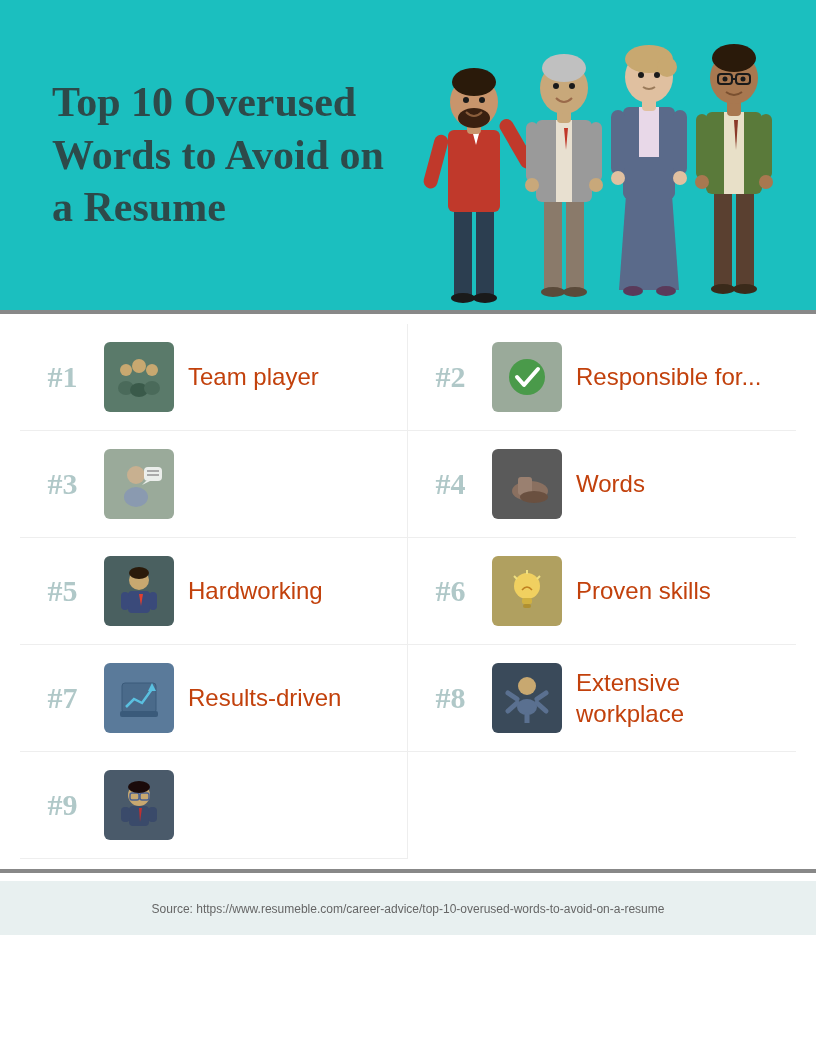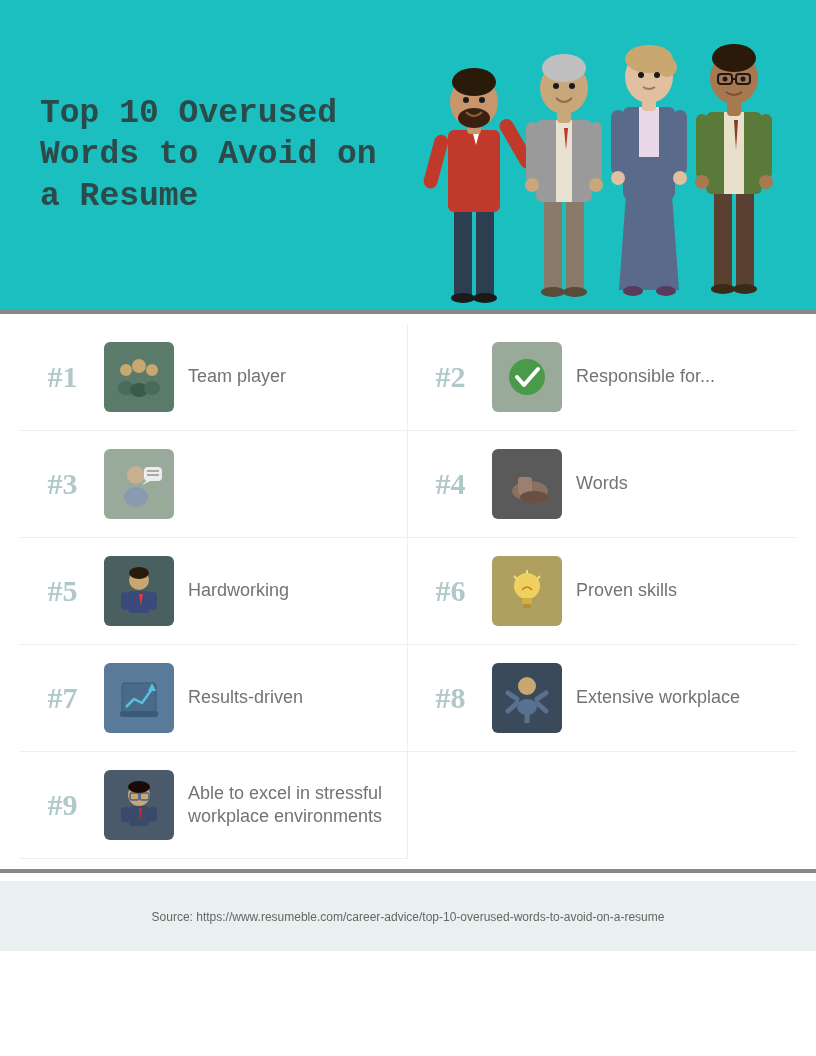--- a/index.html
+++ b/index.html
@@ -15,26 +15,27 @@
       background: #1bbfbf;
       width: 100%;
       height: 310px;
       position: relative;
       display: flex;
       align-items: center;
       padding: 30px 40px;
     }
     .header-title {
       color: #2d4a4a;
-      font-size: 33px;
+      font-size: 42px;
       font-weight: bold;
-      font-family: Liberation Mono, monospace;
+      font-family: Liberation Serif, serif;
       line-height: 1.25;
       max-width: 340px;
       z-index: 2;
+      margin-left: 12px;
     }
 
     
     .people-svg {
       position: absolute;
       right: 20px;
       bottom: 0;
       width: 380px;
       height: 290px;
     }
@@ -80,41 +81,41 @@
       border-radius: 6px;
       display: flex;
       align-items: center;
       justify-content: center;
       flex-shrink: 0;
       font-size: 32px;
       overflow: hidden;
     }
 
     .item-text {
-      font-size: 18px;
-      color: #737373;
+      font-size: 24px;
+      color: #c2410c;
       font-weight: 500;
       line-height: 1.3;
     }
 
     
     .icon-teal { background: #5a7a6a; }
     .icon-gray { background: #9aaa9a; }
     .icon-dark-gray { background: #5a5a5a; }
     .icon-dark-teal { background: #4a6060; }
     .icon-yellow { background: #b0a060; }
     .icon-blue-gray { background: #5a7a9a; }
     .icon-dark-blue { background: #3a4a5a; }
     .icon-dark2 { background: #4a5a6a; }
     .icon-yellow2 { background: #b0a050; }
 
     
     .footer {
       background: #e8f0f0;
-      padding: 26px 40px;
+      padding: 18px 40px;
       text-align: center;
       margin-top: 8px;
     }
     .footer-text {
       font-size: 12px;
       color: #666;
     }
   </style>
 </head>
 <body>
@@ -397,21 +398,20 @@
           <rect x="15" y="26" width="20" height="20" rx="4" fill="#3a4a6a"></rect>
 
           <polygon points="25,28 28,28 26,42" fill="#c03030"></polygon>
 
           <rect x="7" y="27" width="9" height="15" rx="4" fill="#3a4a6a"></rect>
           <rect x="34" y="27" width="9" height="15" rx="4" fill="#3a4a6a"></rect>
 
           <ellipse cx="25" cy="7" rx="11" ry="6" fill="#1a0a0a"></ellipse>
         </svg>
       </div>
-      <span class="item-text">Able to excel in stressful workplace environments</span>
     </div>
 
 
   </div>
 </div>
 
 <div class="divider-bottom"></div>
 
 <div class="footer">
   <span class="footer-text">Source: https://www.resumeble.com/career-advice/top-10-overused-words-to-avoid-on-a-resume</span>

